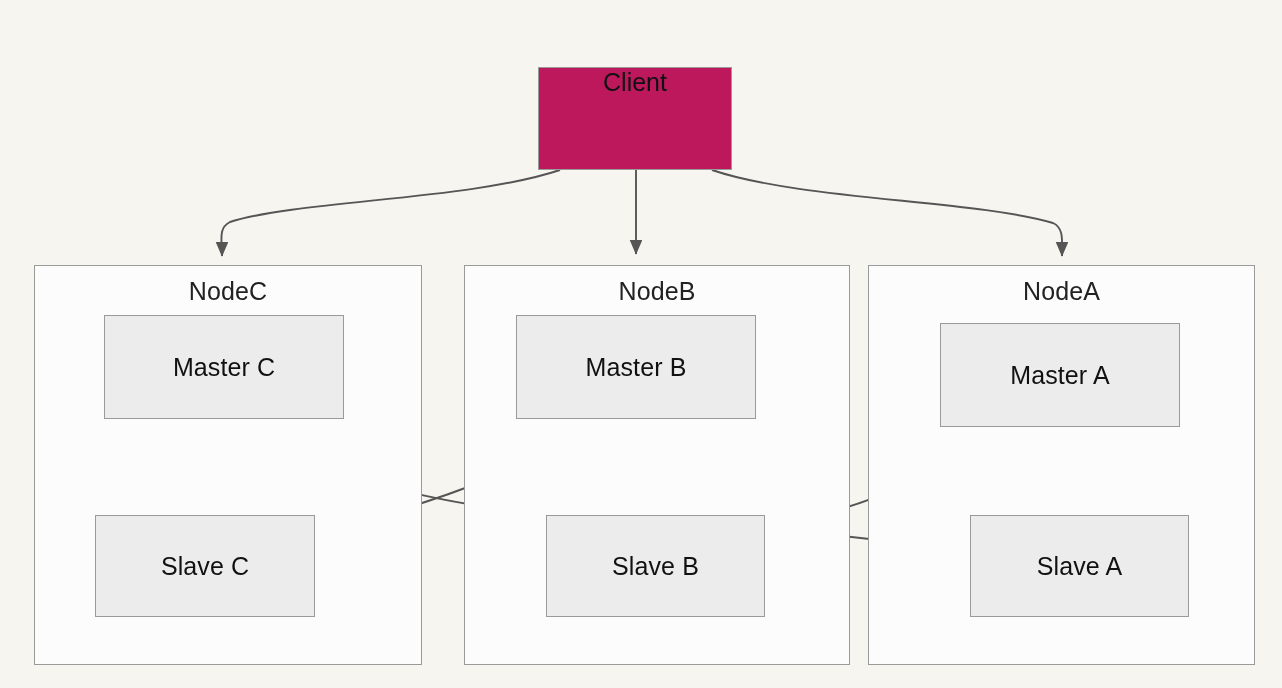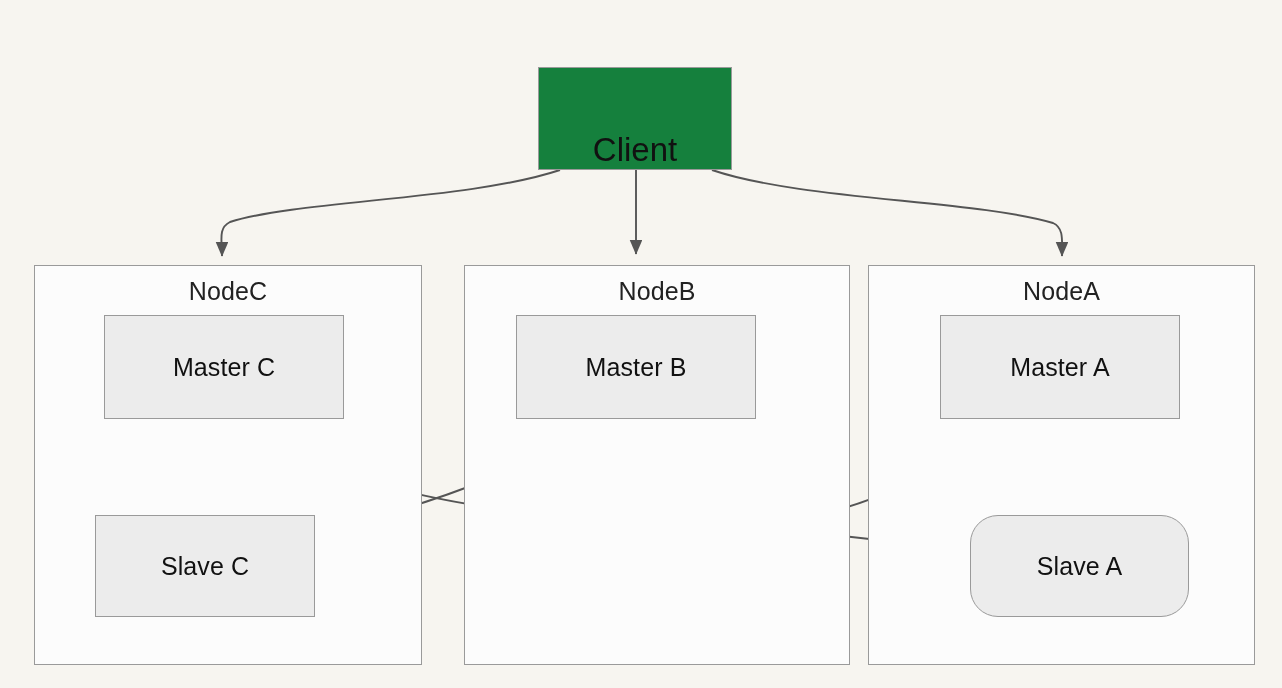--- a/index.html
+++ b/index.html
@@ -50,27 +50,27 @@
     box-sizing: border-box;
     display: flex;
     align-items: center;
     justify-content: center;
     font-size: 25px;
     color: #111111;
     letter-spacing: 0.1px;
   }
   .client-box {
     position: absolute;
-    background: #15803d;
+    background: #be185d;
     border: 1.6px solid #9a9a9a;
     box-sizing: border-box;
     display: flex;
-    align-items: flex-end;
+    align-items: flex-start;
     justify-content: center;
-    font-size: 33px;
+    font-size: 25px;
     color: #111111;
   }
 </style>
 </head>
 <body style="background: rgb(247, 245, 240);">
 
 <div id="diagram-root">
 
   <svg id="edge-layer" viewBox="0 0 1282 688" width="1282" height="688" xmlns="http://www.w3.org/2000/svg">
     <defs>
@@ -105,24 +105,27 @@
   <div class="proc-box" id="box-master-c" style="left: 104px; top: 315px; width: 240px; height: 104px;">
     <span>Master C</span>
   </div>
 
   <div class="node-container" id="container-nodeb" style="left: 464px; top: 265px; width: 386px; height: 400px;">
     <div class="node-container-label">NodeB</div>
   </div>
   <div class="proc-box" id="box-master-b" style="left: 516px; top: 315px; width: 240px; height: 104px;">
     <span>Master B</span>
   </div>
+  <div class="proc-box" id="box-slave-b" style="left: 546px; top: 515px; width: 219px; height: 102px;">
+    <span>Slave B</span>
+  </div>
 
   <div class="node-container" id="container-nodea" style="left: 868px; top: 265px; width: 387px; height: 400px;">
     <div class="node-container-label">NodeA</div>
   </div>
-  <div class="proc-box" id="box-master-a" style="left: 940px; top: 315px; width: 240px; height: 104px;">
+  <div class="proc-box" id="box-master-a" style="left: 940px; top: 323px; width: 240px; height: 104px;">
     <span>Master A</span>
   </div>
-  <div class="proc-box" id="box-slave-a" style="left: 970px; top: 515px; width: 219px; height: 102px; border-radius: 28px;">
+  <div class="proc-box" id="box-slave-a" style="left: 970px; top: 515px; width: 219px; height: 102px;">
     <span>Slave A</span>
   </div>
 
 </div>
 
 </body></html>

